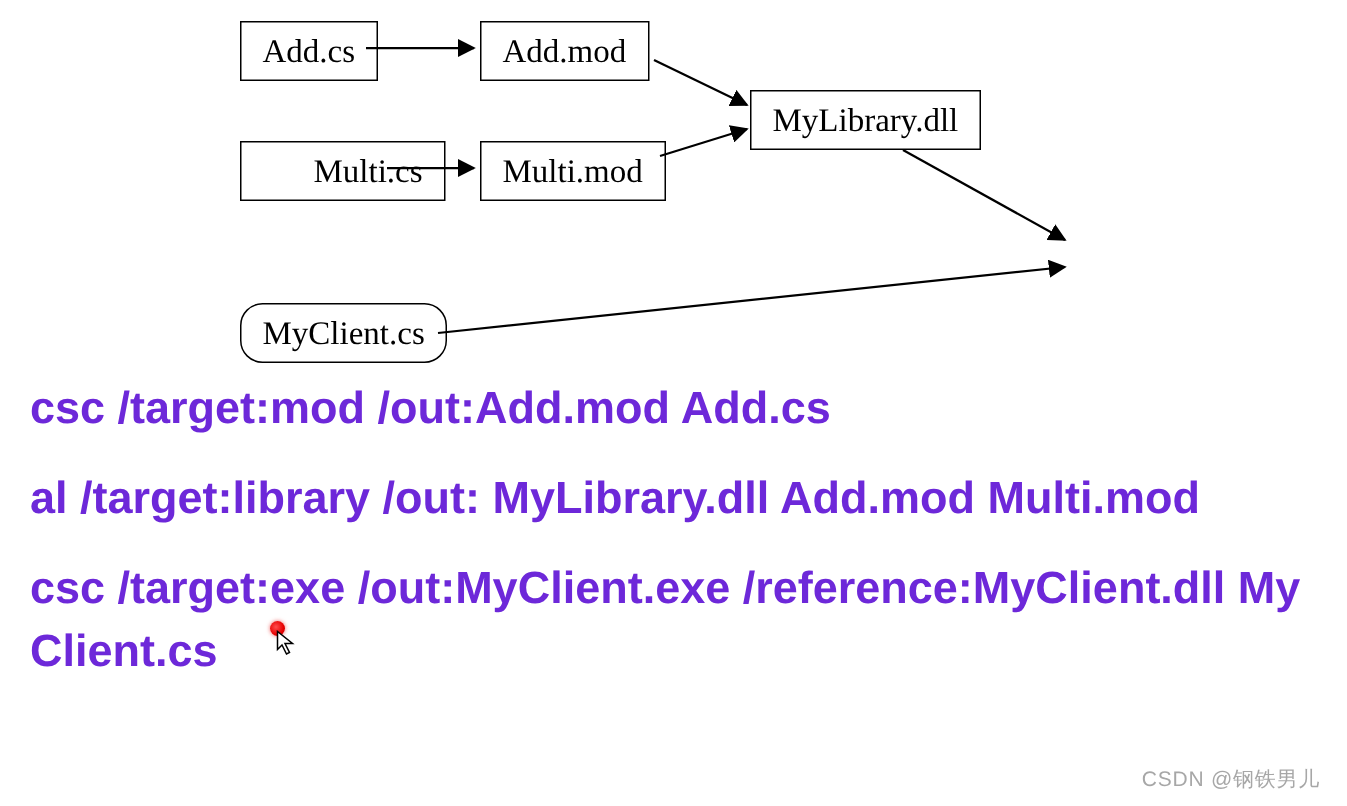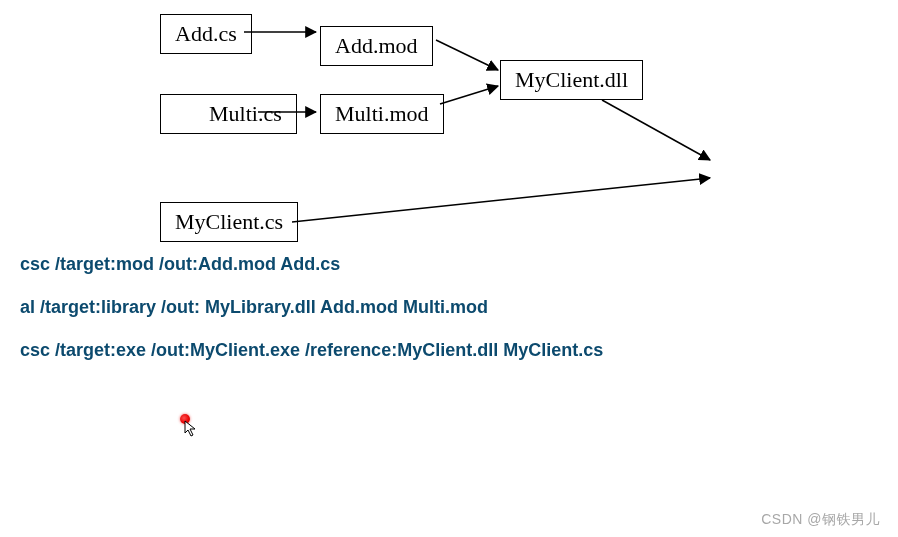--- a/index.html
+++ b/index.html
@@ -35,23 +35,23 @@
     height: 245px;
     pointer-events: none;
   }
   .cmds {
     position: absolute;
     left: 20px;
     top: 252px;
     width: 860px;
     font-family: Verdana, Geneva, Tahoma, sans-serif;
     font-weight: 700;
-    font-size: 18px;
+    font-size: 30px;
     line-height: 1.4;
-    color: #0c4a6e;
+    color: #6d28d9;
   }
   .cmds p {
     margin: 0 0 18px 0;
     word-break: break-all;
     white-space: normal;
   }
   .watermark {
     position: absolute;
     right: 8px;
     bottom: 8px;
@@ -82,25 +82,25 @@
     position: absolute;
     left: 4px;
     top: 6px;
   }
 </style>
 </head>
 <body>
 <div class="canvas">
 
 <div class="box" style="left:160px; top:14px;">Add.cs</div>
-<div class="box" style="left:320px; top:26px;">Add.mod</div>
+<div class="box" style="left:320px; top:14px;">Add.mod</div>
 <div class="box" style="left:160px; top:94px;padding-left:48px;">Multi.cs</div>
 <div class="box" style="left:320px; top:94px;">Multi.mod</div>
-<div class="box" style="left:500px; top:60px;">MyClient.dll</div>
-<div class="box" style="left:160px; top:202px;">MyClient.cs</div>
+<div class="box" style="left:500px; top:60px;">MyLibrary.dll</div>
+<div class="box" style="left:160px; top:202px;border-radius:15px;">MyClient.cs</div>
 
 <svg class="arrows" viewBox="0 0 898 245">
   <defs>
     <marker id="ah" viewBox="0 0 10 10" refX="9" refY="5" markerWidth="8" markerHeight="8" orient="auto-start-reverse">
       <path d="M 0 0 L 10 5 L 0 10 z" fill="#000"></path>
     </marker>
   </defs>
 
   <line x1="244" y1="32" x2="316" y2="32" stroke="#000" stroke-width="1.5" marker-end="url(#ah)"></line>
 

